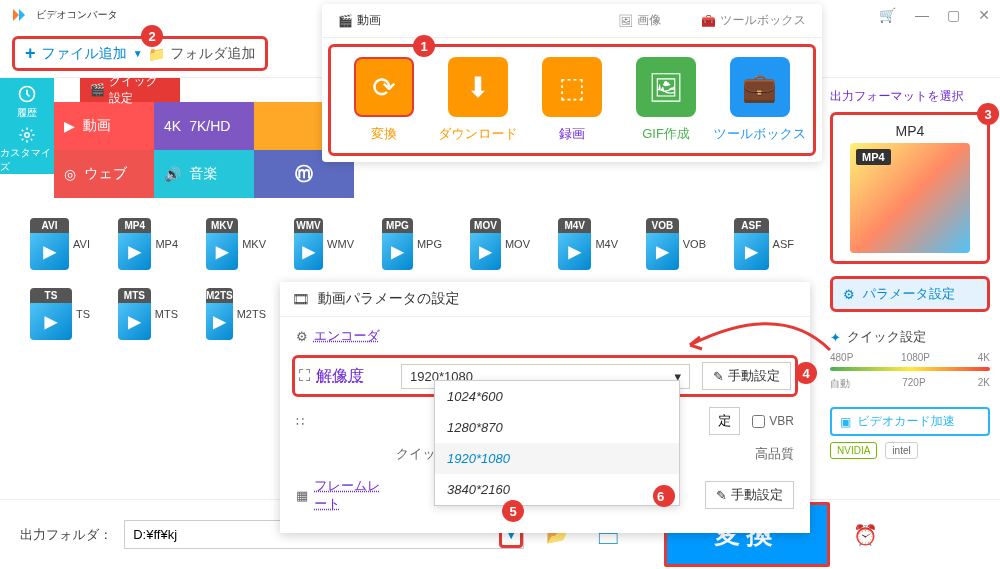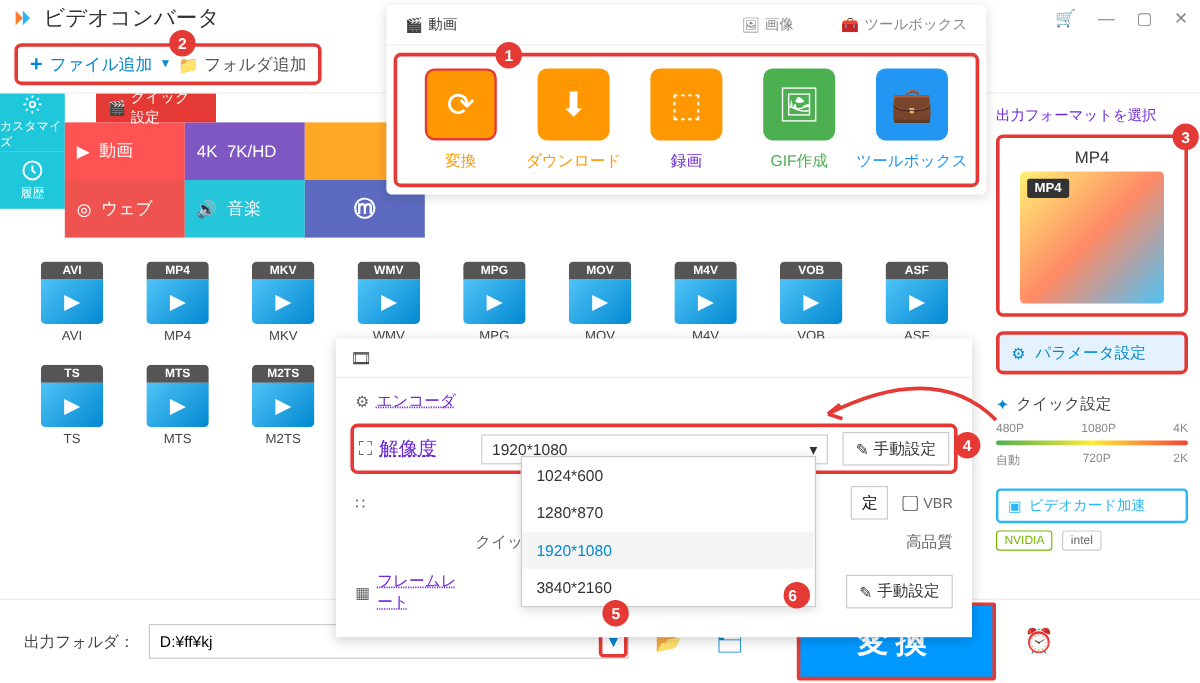--- a/index.html
+++ b/index.html
@@ -1,19 +1,19 @@
 <!DOCTYPE html>
 <html><head>
 <meta charset="utf-8">
 <style>
 * { margin: 0; padding: 0; box-sizing: border-box; font-family: "Meiryo", "Hiragino Sans", sans-serif; }
 body { width: 1000px; height: 569px; background: #fff; position: relative; overflow: hidden; }
 .titlebar { height: 30px; display: flex; align-items: center; padding: 0 10px; background: #fff; }
 .logo-icon { width: 18px; height: 18px; margin-right: 8px; }
-.titlebar-title { font-size: 18px; color: #333; }
+.titlebar-title { font-size: 10px; color: #333; }
 .window-controls { margin-left: auto; display: flex; gap: 18px; color: #888; font-size: 14px; }
 .window-controls span { cursor: pointer; }
 .cart-icon { color: #ff7a2d; }
 .toolbar { height: 48px; display: flex; align-items: center; padding: 0 12px; gap: 10px; border-bottom: 1px solid #eee; }
 .add-file-group { display: flex; align-items: center; gap: 6px; border: 3px solid #e53935; border-radius: 6px; padding: 4px 10px; position: relative; }
 .add-file-btn { display: flex; align-items: center; gap: 6px; color: #0288d1; font-size: 14px; cursor: pointer; }
 .dropdown-caret { color: #0288d1; font-size: 10px; }
 .add-folder-btn { display: flex; align-items: center; gap: 4px; color: #555; font-size: 14px; cursor: pointer; }
 .callout { position: absolute; width: 22px; height: 22px; border-radius: 50%; background: #e53935; color: #fff; font-size: 13px; font-weight: bold; display: flex; align-items: center; justify-content: center; z-index: 100; }
 .left-side { display: flex; flex-direction: column; }
@@ -23,21 +23,21 @@
 .category-row { display: flex; }
 .cat-cell { width: 100px; height: 48px; display: flex; align-items: center; gap: 8px; padding: 0 10px; color: #fff; font-size: 14px; }
 .cat-video { background: #ff5252; }
 .cat-4k { background: #7e57c2; }
 .cat-apple { background: #ffa726; }
 .cat-web { background: #ef5350; }
 .cat-audio { background: #26c6da; }
 .cat-motorola { background: #5c6bc0; }
 .cat-format-sel { background: #e53935; display: flex; align-items: center; gap: 4px; padding: 0 10px; color: #fff; font-size: 12px; height: 24px; width: 100px; }
 .format-grid { padding: 12px; display: flex; flex-wrap: wrap; gap: 18px 28px; width: 800px; }
-.format-item { width: 60px; display: flex; flex-direction: column; align-items: center; gap: 4px; }
+.format-item { width: 60px; display: flex; align-items: center; gap: 4px; }
 .format-icon { width: 52px; height: 52px; border-radius: 4px; display: flex; flex-direction: column; align-items: center; justify-content: flex-start; font-size: 9px; font-weight: bold; color: #fff; position: relative; overflow: hidden; }
 .format-tag { background: #555; width: 100%; text-align: center; padding: 2px 0; font-size: 10px; }
 .format-body { width: 100%; flex: 1; background: linear-gradient(135deg, #4fc3f7, #0288d1); display: flex; align-items: center; justify-content: center; font-size: 16px; }
 .format-label { font-size: 11px; color: #444; }
 .right-panel { width: 180px; padding: 10px; position: absolute; right: 0; top: 78px; bottom: 70px; }
 .right-title { font-size: 12px; color: #6d28d9; margin-bottom: 7px; }
 .mp4-box { border: 3px solid #e53935; border-radius: 6px; padding: 8px; text-align: center; position: relative; }
 .mp4-title { font-size: 14px; color: #333; margin-bottom: 4px; }
 .mp4-thumb { width: 120px; height: 110px; margin: 0 auto; background: linear-gradient(135deg, #fff176, #ff8a65, #4fc3f7); border-radius: 4px; position: relative; display: flex; align-items: center; justify-content: center; }
 .mp4-tag { position: absolute; top: 6px; left: 6px; background: #333; color: #fff; font-size: 11px; font-weight: bold; padding: 2px 6px; border-radius: 2px; }
@@ -70,21 +70,21 @@
 
 .param-dialog { position: absolute; top: 282px; left: 280px; width: 530px; background: #fff; box-shadow: 0 2px 10px rgba(0,0,0,0.2); z-index: 60; }
 .dialog-title { display: flex; align-items: center; gap: 8px; padding: 8px 12px; font-size: 14px; color: #333; border-bottom: 1px solid #eee; }
 .dialog-body { padding: 10px 16px; }
 .param-row { display: flex; align-items: center; gap: 12px; margin-bottom: 10px; font-size: 13px; }
 .param-label { width: 90px; color: #666; display: flex; align-items: center; gap: 6px; }
 .param-label a { color: #6d28d9; text-decoration: underline dotted; }
 .param-select { flex: 1; border: 1px solid #ccc; padding: 4px 8px; font-size: 13px; color: #333; background: #fff; display: flex; justify-content: space-between; align-items: center; }
 .resolution-row { border: 3px solid #e53935; border-radius: 6px; padding: 4px; margin: 0 -4px 10px -4px; display: flex; align-items: center; gap: 12px; position: relative; }
 .manual-btn { border: 1px solid #ccc; padding: 4px 10px; background: #fff; font-size: 13px; color: #333; display: flex; align-items: center; gap: 4px; cursor: pointer; }
-.dropdown-list { position: absolute; left: 434px; top: 380px; width: 246px; background: #fff; border: 1px solid #ccc; z-index: 70; box-shadow: 0 2px 8px rgba(0,0,0,0.15); }
+.dropdown-list { position: absolute; left: 434px; top: 380px; width: 246px; background: #fff; border: 1px solid #ccc; z-index: 70; box-shadow: 0 2px 8px rgba(0,0,0,0.15); font-style: italic; }
 .dropdown-item { padding: 8px 12px; font-size: 13px; color: #333; cursor: pointer; }
 .dropdown-item.selected { color: #0288d1; background: #f5f5f5; }
 .quick-label-row { display: flex; align-items: center; gap: 12px; font-size: 13px; color: #666; }
 .quality-txt { color: #666; margin-left: auto; }
 .vbr-check { display: flex; align-items: center; gap: 4px; font-size: 12px; color: #666; }
 
 .bottom-bar { position: absolute; bottom: 0; left: 0; right: 0; height: 70px; background: #fff; border-top: 1px solid #eee; display: flex; align-items: center; padding: 0 20px; gap: 12px; }
 .out-label { font-size: 13px; color: #444; }
 .out-path { width: 400px; border: 1px solid #ccc; padding: 6px 8px; font-size: 13px; position: relative; }
 .out-path .caret-btn { position: absolute; right: 0; top: 0; bottom: 0; width: 24px; border-left: 1px solid #ccc; display: flex; align-items: center; justify-content: center; color: #0288d1; border: 3px solid #e53935; border-radius: 4px; }
@@ -122,33 +122,33 @@
     </div>
     <div class="add-folder-btn">
       <span>📁</span>
       <span>フォルダ追加</span>
     </div>
   </div>
 </div>
 
 <div style="display:flex;">
   <div class="left-side">
+    <div class="side-btn side-history">
+      <svg class="icon-svg" viewBox="0 0 24 24">
+          <circle cx="12" cy="12" r="9" fill="none" stroke="#fff" stroke-width="2"></circle>
+          <path d="M12 7v5l3 3" stroke="#fff" stroke-width="2" fill="none"></path>
+        </svg>
+      <span>履歴</span>
+    </div>
     <div class="side-btn side-customize">
       <svg class="icon-svg" viewBox="0 0 24 24">
           <circle cx="12" cy="12" r="3" fill="none" stroke="#fff" stroke-width="2"></circle>
           <path d="M12 2v3M12 19v3M2 12h3M19 12h3M5 5l2 2M17 17l2 2M5 19l2-2M17 7l2-2" stroke="#fff" stroke-width="2"></path>
         </svg>
       <span>カスタマイズ</span>
-    </div>
-    <div class="side-btn side-history">
-      <svg class="icon-svg" viewBox="0 0 24 24">
-          <circle cx="12" cy="12" r="9" fill="none" stroke="#fff" stroke-width="2"></circle>
-          <path d="M12 7v5l3 3" stroke="#fff" stroke-width="2" fill="none"></path>
-        </svg>
-      <span>履歴</span>
     </div>
   </div>
   <div>
     <div style="display:flex;">
       <div class="cat-format-sel" style="position:absolute;top:78px;left:80px;">
         <span>🎬</span>
         <span>クイック設定</span>
       </div>
     </div>
     <div class="category-row" style="margin-top:24px;">
@@ -357,20 +357,21 @@
   </div>
   <div class="gpu-row">
     <span class="gpu-tag nvidia">NVIDIA</span>
     <span class="gpu-tag">intel</span>
   </div>
 </div>
 
 <div class="param-dialog">
   <div class="dialog-title">
     <span>🎞</span>
+    <span>動画パラメータの設定</span>
   </div>
   <div class="dialog-body">
     <div class="param-row">
       <span class="param-label">
           <span>⚙</span>
           <a>エンコーダ</a>
         </span>
     </div>
     <div class="resolution-row">
       <div class="callout" style="top:4px;right:-22px;">4</div>

